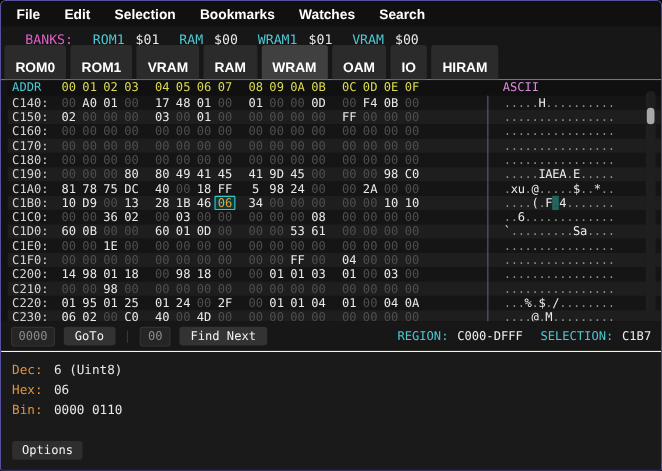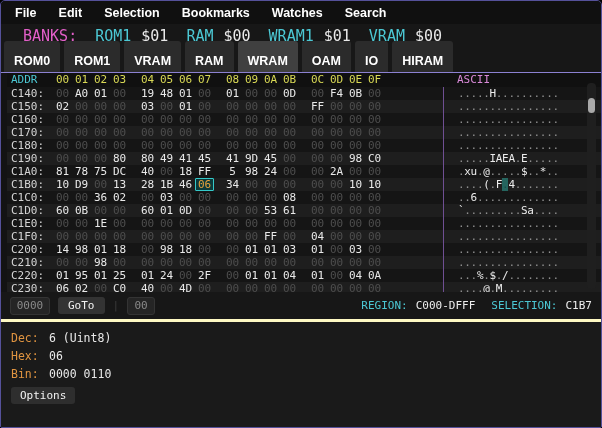--- a/index.html
+++ b/index.html
@@ -15,21 +15,21 @@
     padding:0 12px; border-radius:4px 4px 0 0; }
   .tri { width:0; height:0; border-left:5px solid transparent; border-right:5px solid transparent;
     border-top:7px solid #23233a; margin-right:12px; }
   .wtitle { color:#ffffff; font-family:"Liberation Sans", sans-serif; font-weight:bold; font-size:13px; }
   .close { margin-left:auto; color:#f2f1fb; font-family:"Liberation Sans", sans-serif; font-size:14px; }
   
   .menubar { height:23px; flex:0 0 23px; background:#101010; display:flex; align-items:center; padding:0 3px;text-align:right; }
   .menu-item { color:#ffffff; font-family:"Liberation Sans", sans-serif; font-weight:bold;
     font-size:12.5px; padding:0 11px; }
   
-  .banksrow { height:24px; flex:0 0 24px; display:flex; align-items:center; font-size:15px; padding-left:22px; background:#171717; }
+  .banksrow { height:24px; flex:0 0 24px; display:flex; align-items:center; font-size:12px; padding-left:22px; background:#171717; }
   .banks-label { color:#e25fc8; }
   .bank-name { color:#4cc8d4; margin-left:18px; }
   .bank-value { color:#e9e9e9; margin-left:10px; }
   
   .tabbar { height:25px; flex:0 0 25px; display:flex; align-items:flex-end; gap:4px; padding:0 3px;
     border-bottom:1px solid #8c81d2; background:#171717; }
   .tab { background:#2b2b2b; color:#ffffff; font-family:"Liberation Sans", sans-serif; font-weight:bold;
     font-size:12.5px; padding:13px 10px 4px; border-radius:3px 3px 0 0; }
   .tab.active { background:#404040; }
   
@@ -58,26 +58,26 @@
     font-family:"DejaVu Sans Mono", monospace; font-size:11px; height:18px; text-align:center; }
   .goto-input { width:40px; }
   .find-input { width:28px; }
   .btn { background:#333333; border-radius:3px; color:#f2f2f2; padding:2px 10px; font-size:11px; }
   .vsep { color:#3c3c3c; }
   .foot-right { margin-left:auto; display:flex; align-items:center; gap:8px; }
   .cyan-label { color:#4cc8d4; }
   .white-val { color:#eeeeee; }
   .sel-gap { margin-left:8px; }
   
-  .inspector { flex:1; border-top:3px solid #fef9c3; background:#1a1a1a; padding:7px 10px 0; font-size:11.5px; }
+  .inspector { flex:1; border-top:1px solid #fef9c3; background:#1a1a1a; padding:7px 10px 0; font-size:11.5px; }
   .insp-row { height:18px; line-height:18px; display:flex; }
   .insp-label { color:#e09440; width:38px; }
   .insp-value { color:#e9e9e9; }
   .options-btn { display:inline-block; background:#2e2e2e; border-radius:3px; color:#f2f2f2;
-    padding:2px 9px; font-size:11px; margin-top:4px; }
+    padding:2px 9px; font-size:11px; margin-top:20px; }
 </style>
 </head>
 <body>
 
 <div class="window">
 
 
   <div class="menubar">
       <span class="menu-item">File</span>
       <span class="menu-item">Edit</span>
@@ -146,21 +146,21 @@
     <div>
         <div class="hexrow">
           <span class="addr">C140:</span>
           <span class="bgroup">
             <span class="byte zero">00</span>
             <span class="byte">A0</span>
             <span class="byte">01</span>
             <span class="byte zero">00</span>
           </span>
           <span class="bgroup">
-            <span class="byte">19</span>
+            <span class="byte">17</span>
             <span class="byte">48</span>
             <span class="byte">01</span>
             <span class="byte zero">00</span>
           </span>
           <span class="bgroup">
             <span class="byte">01</span>
             <span class="byte zero">00</span>
             <span class="byte zero">00</span>
             <span class="byte">0D</span>
           </span>
@@ -868,20 +868,21 @@
     <div class="scrolltrack">
       <div class="scrollthumb"></div>
     </div>
   </div>
 
   <div class="footerbar">
     <input class="mini-input goto-input" value="0000" style="">
     <span class="btn">GoTo</span>
     <span class="vsep">|</span>
     <input class="mini-input find-input" value="00" style="">
+    <span class="btn">Find Next</span>
     <span class="foot-right">
       <span class="cyan-label">REGION:</span>
       <span class="white-val">C000-DFFF</span>
       <span class="cyan-label sel-gap">SELECTION:</span>
       <span class="white-val">C1B7</span>
     </span>
   </div>
 
   <div class="inspector">
     <div class="insp-row">

